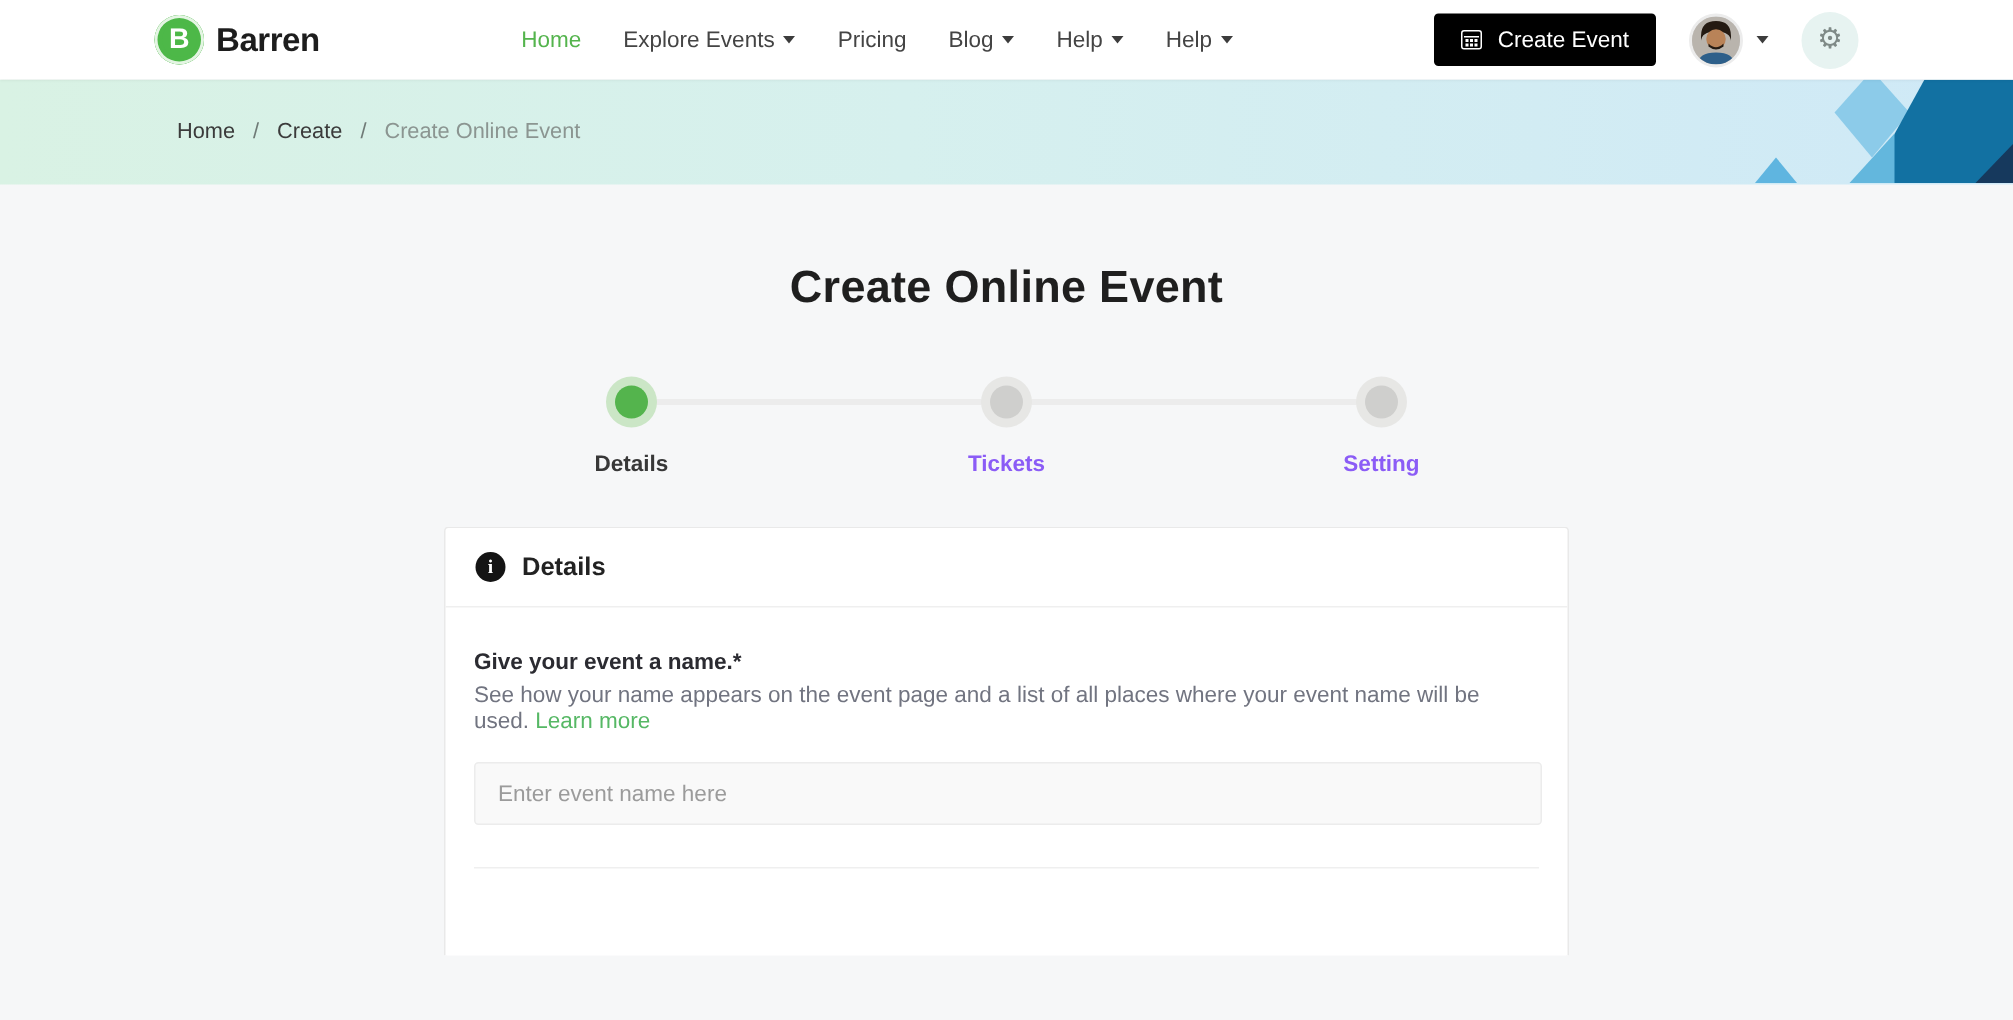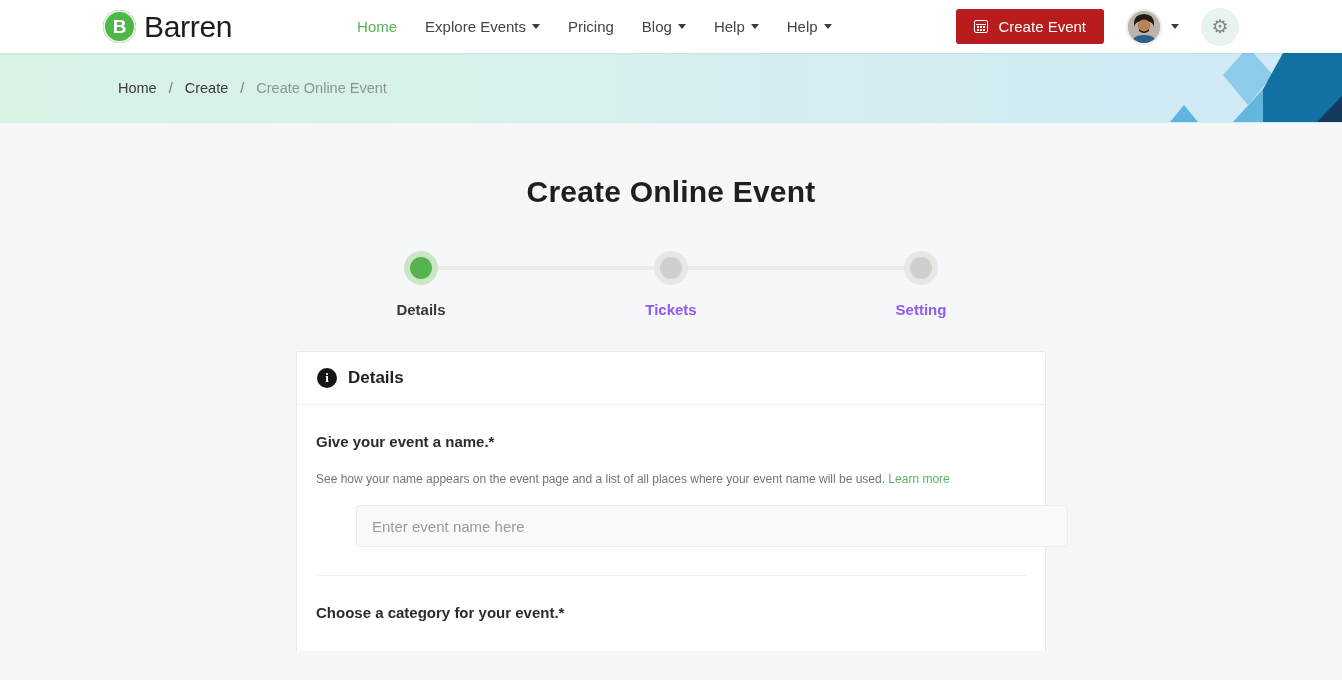--- a/index.html
+++ b/index.html
@@ -19,36 +19,36 @@
     position: relative; z-index: 5;
   }
   .logo { display: flex; align-items: center; gap: 8px; cursor: pointer; }
   .logo-badge {
     width: 33px; height: 33px; border-radius: 50%;
     background: #4db848; color: #fff;
     display: flex; align-items: center; justify-content: center;
     font-weight: 700; font-size: 19px;
     box-shadow: inset 0 0 0 2px rgba(255,255,255,0.85), inset 0 0 0 5px #4db848;
   }
-  .logo-text { font-size: 30px; font-weight: 400; color: #1d1d1d; letter-spacing: -0.3px; }
+  .logo-text { font-size: 22px; font-weight: 700; color: #1d1d1d; letter-spacing: -0.3px; }
 
   .nav-center { display: flex; align-items: center; gap: 28px; margin: 0 auto; }
   .nav-item {
     font-size: 15px; color: #444; cursor: pointer;
     display: flex; align-items: center; gap: 6px; white-space: nowrap;
   }
   .nav-item.active { color: #54b44d; }
   .caret {
     width: 0; height: 0; display: inline-block;
     border-left: 4px solid transparent; border-right: 4px solid transparent;
     border-top: 5px solid #3c3c3c;
   }
   .nav-right { display: flex; align-items: center; gap: 22px; }
   .btn-create {
-    background: #b91c1c; color: #fff; border: none; border-radius: 3px;
+    background: #000000; color: #fff; border: none; border-radius: 3px;
     height: 35px; padding: 0 18px; font-size: 15px;
     display: flex; align-items: center; gap: 10px; cursor: pointer;
     font-family: "Liberation Sans", sans-serif;
   }
   .cal-icon {
     width: 14px; height: 13px; border: 1.6px solid #fff; border-radius: 2px;
     position: relative; display: inline-block;
   }
   .cal-icon::before {
     content: ""; position: absolute; left: 1px; right: 1px; top: 2.5px;
@@ -123,27 +123,27 @@
   }
   .info-icon {
     width: 20px; height: 20px; border-radius: 50%; background: #141414;
     color: #fff; font-size: 13px; font-weight: 700;
     font-family: "Liberation Serif", serif;
     display: inline-flex; align-items: center; justify-content: center;
   }
   .card-title { font-size: 17px; font-weight: 700; color: #222; }
   .card-body { padding: 28px 19px 30px; }
   .field-label { font-size: 15px; font-weight: 700; color: #2b2b31; }
-  .field-desc { margin-top: 22px; font-size: 12px; color: #717480; }
+  .field-desc { margin-top: 5px; font-size: 15px; color: #717480; }
   .link-green { color: #56b865; cursor: pointer; text-decoration: none; }
   .text-input {
     margin-top: 19px; width: 712px; height: 42px;
     background: #f9f9f9; border: 1px solid #ececec; border-radius: 3px;
     padding: 0 15px; font-size: 15px; color: #333;
-    font-family: "Liberation Sans", sans-serif; outline: none; display: block; margin-left: 40px;
+    font-family: "Liberation Sans", sans-serif; outline: none; display: block;
   }
   .text-input::placeholder { color: #9b9b9b; }
   .divider { border: none; border-top: 1px solid #efefef; margin: 28px 0; }
 </style>
 </head>
 <body>
 
 <header class="navbar">
   <div class="logo">
     <span class="logo-badge">B</span>
@@ -253,18 +253,17 @@
       <div class="field-desc">
         <span>See how your name appears on the event page and a list of all places where your event name will be used.</span>
         <a class="link-green">Learn more</a>
       </div>
       <input class="text-input" type="text" placeholder="Enter event name here" style="">
     </div>
 
     <hr class="divider">
 
     <div class="field">
-      <div class="field-label">Choose a category for your event.*</div>
 
     </div>
 
   </div>
 </section>
 
 </body></html>

